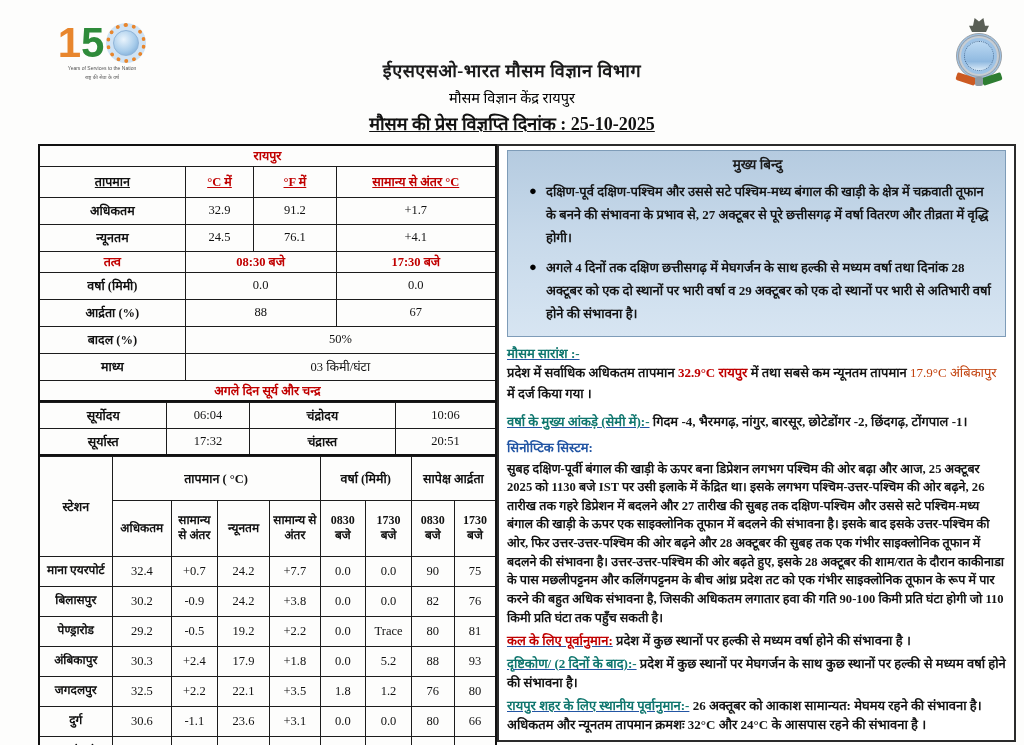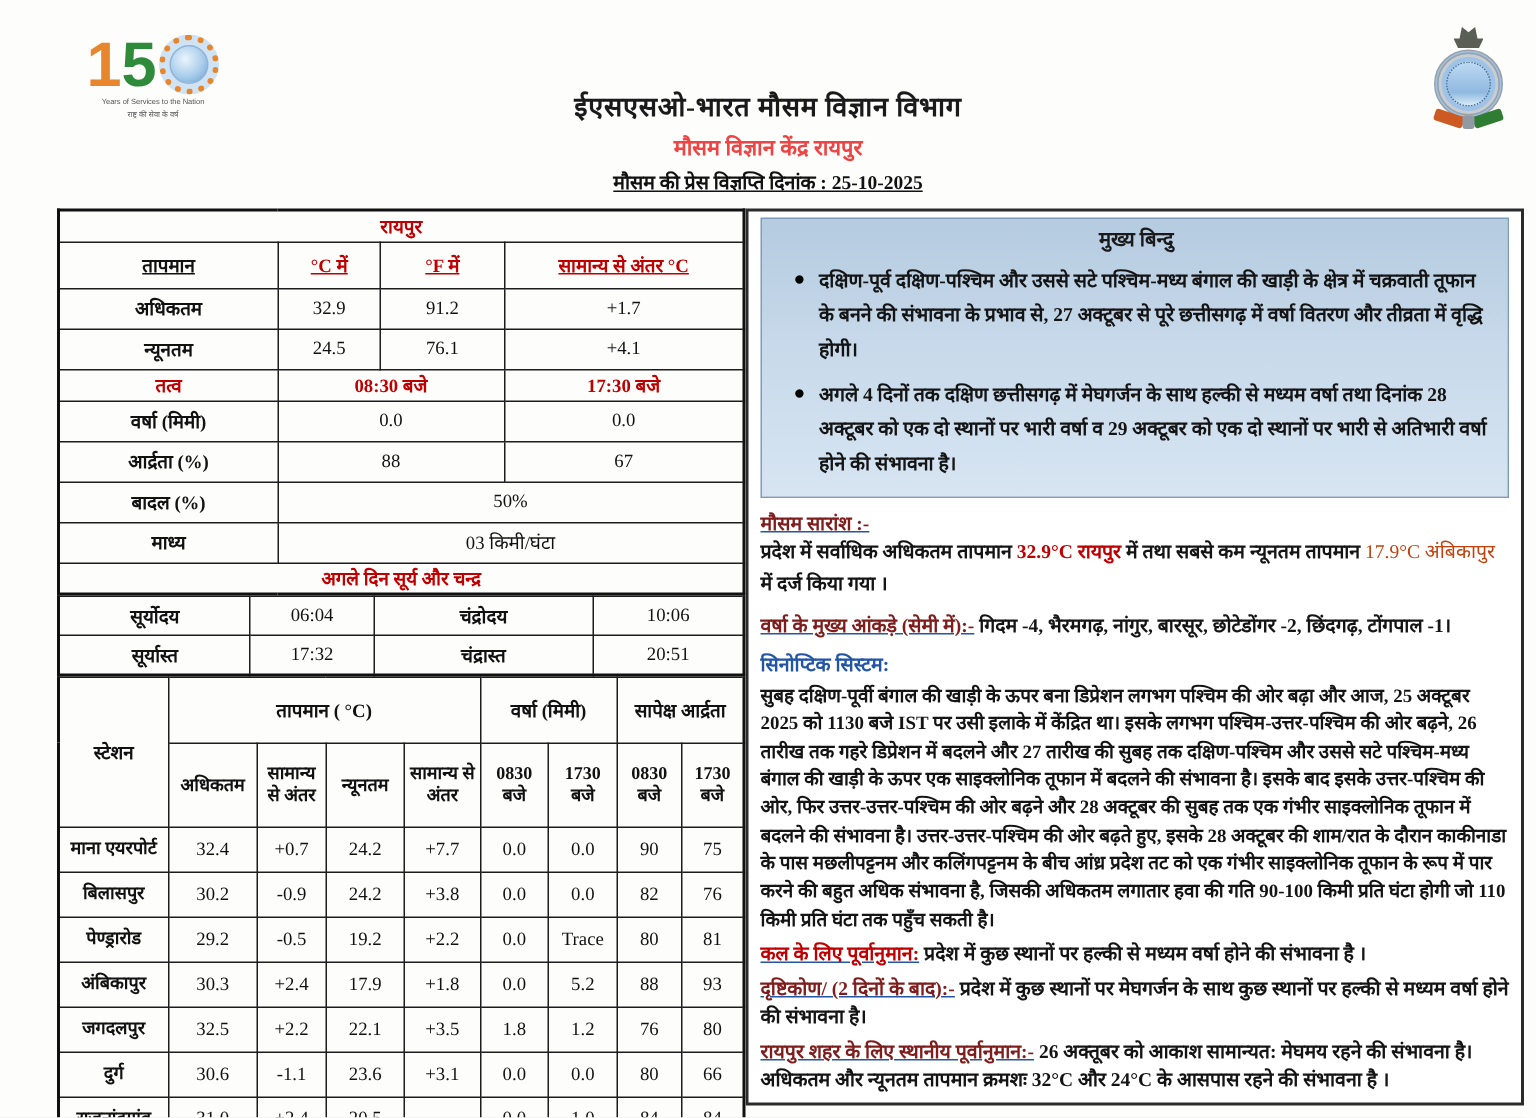--- a/index.html
+++ b/index.html
@@ -2,22 +2,22 @@
 <html><head>
 <meta charset="utf-8">
 <style>
   * { margin:0; padding:0; box-sizing:border-box; }
   body { background:#e9e9e9; font-family:"Liberation Serif","DejaVu Sans",serif; }
   .page { width:1024px; height:745px; background:#fdfdfc; position:relative; overflow:hidden; margin:0 auto; }
 
   
   .hdr { padding-top:58px; text-align:center; }
   .hdr .l1 { font-size:18px; font-weight:bold; color:#1a1a1a; letter-spacing:.5px; }
-  .hdr .l2 { font-size:14.5px; font-weight:bold; color:#ef4444; margin-top:5px; }
-  .hdr .l3 { font-size:13px; font-weight:bold; color:#111; margin-top:4px; text-decoration:underline; }
+  .hdr .l2 { font-size:14.5px; font-weight:normal; color:#000000; margin-top:5px; }
+  .hdr .l3 { font-size:18px; font-weight:bold; color:#111; margin-top:4px; text-decoration:underline; }
 
   .logo150 { position:absolute; left:52px; top:22px; width:100px; text-align:center; }
   .logo150 .digits { display:flex; align-items:center; justify-content:center; font-weight:bold; font-family:"Liberation Sans",sans-serif; }
   .logo150 .d1 { color:#e8862d; font-size:42px; line-height:1; }
   .logo150 .d5 { color:#2e8b3a; font-size:42px; line-height:1; }
   .logo150 .d0 { width:40px; height:40px; border-radius:50%; border:4px dotted #e8862d; background:#cfe3f5; margin-left:2px;
                  display:flex; align-items:center; justify-content:center; }
   .logo150 .globe { width:26px; height:26px; border-radius:50%; background:radial-gradient(circle at 40% 35%, #eaf4fc 0%, #a9cdeb 55%, #6b9fd0 100%); border:1px solid #8fb4d8; }
   .logo150 .cap { font-size:5px; color:#555; line-height:1.5; margin-top:1px; font-family:"Liberation Sans",sans-serif; }
 
@@ -55,21 +55,21 @@
 
   
   .rp { flex:none; width:519px; border:2px solid #2b2b2b; background:#fff; min-height:598px; padding:4px 8px 4px 8px; }
   .bluebox { background:linear-gradient(180deg,#b5cbe0 0%, #c7d9ea 45%, #d7e5f2 100%); border:1px solid #7e9cb8; padding:4px 10px 10px 12px; }
   .bluebox .bbt { text-align:center; font-weight:bold; font-size:13.5px; color:#1a1a1a; margin-bottom:4px; }
   .bullet { display:flex; margin-top:8px; }
   .bullet .dot { flex:none; width:26px; text-align:center; font-size:13px; line-height:1.6; }
   .bullet .btx { font-size:13px; font-weight:600; line-height:1.75; color:#141414; text-align:left; }
 
   .sec { margin-top:7px; font-size:13px; line-height:1.5; color:#141414; text-align:left; }
-  .h-blue { color:#7f1d1d; font-weight:bold; text-decoration:underline; text-decoration-color:#2255a4; }
+  .h-blue { color:#0f766e; font-weight:bold; text-decoration:underline; text-decoration-color:#2255a4; }
   .h-blue-nl { color:#2255a4; font-weight:bold; }
   .h-red { color:#c00000; font-weight:bold; text-decoration:underline; text-decoration-color:#c00000; }
   .h-red-bu { color:#c00000; font-weight:bold; text-decoration:underline; text-decoration-color:#2255a4; }
   .txt { font-weight:600; }
   .syn { font-size:12.6px; line-height:1.48; font-weight:600; margin-top:2px; }
   .ltblue { color:#c2410c; font-weight:400; }
 </style>
 </head>
 <body>
 

